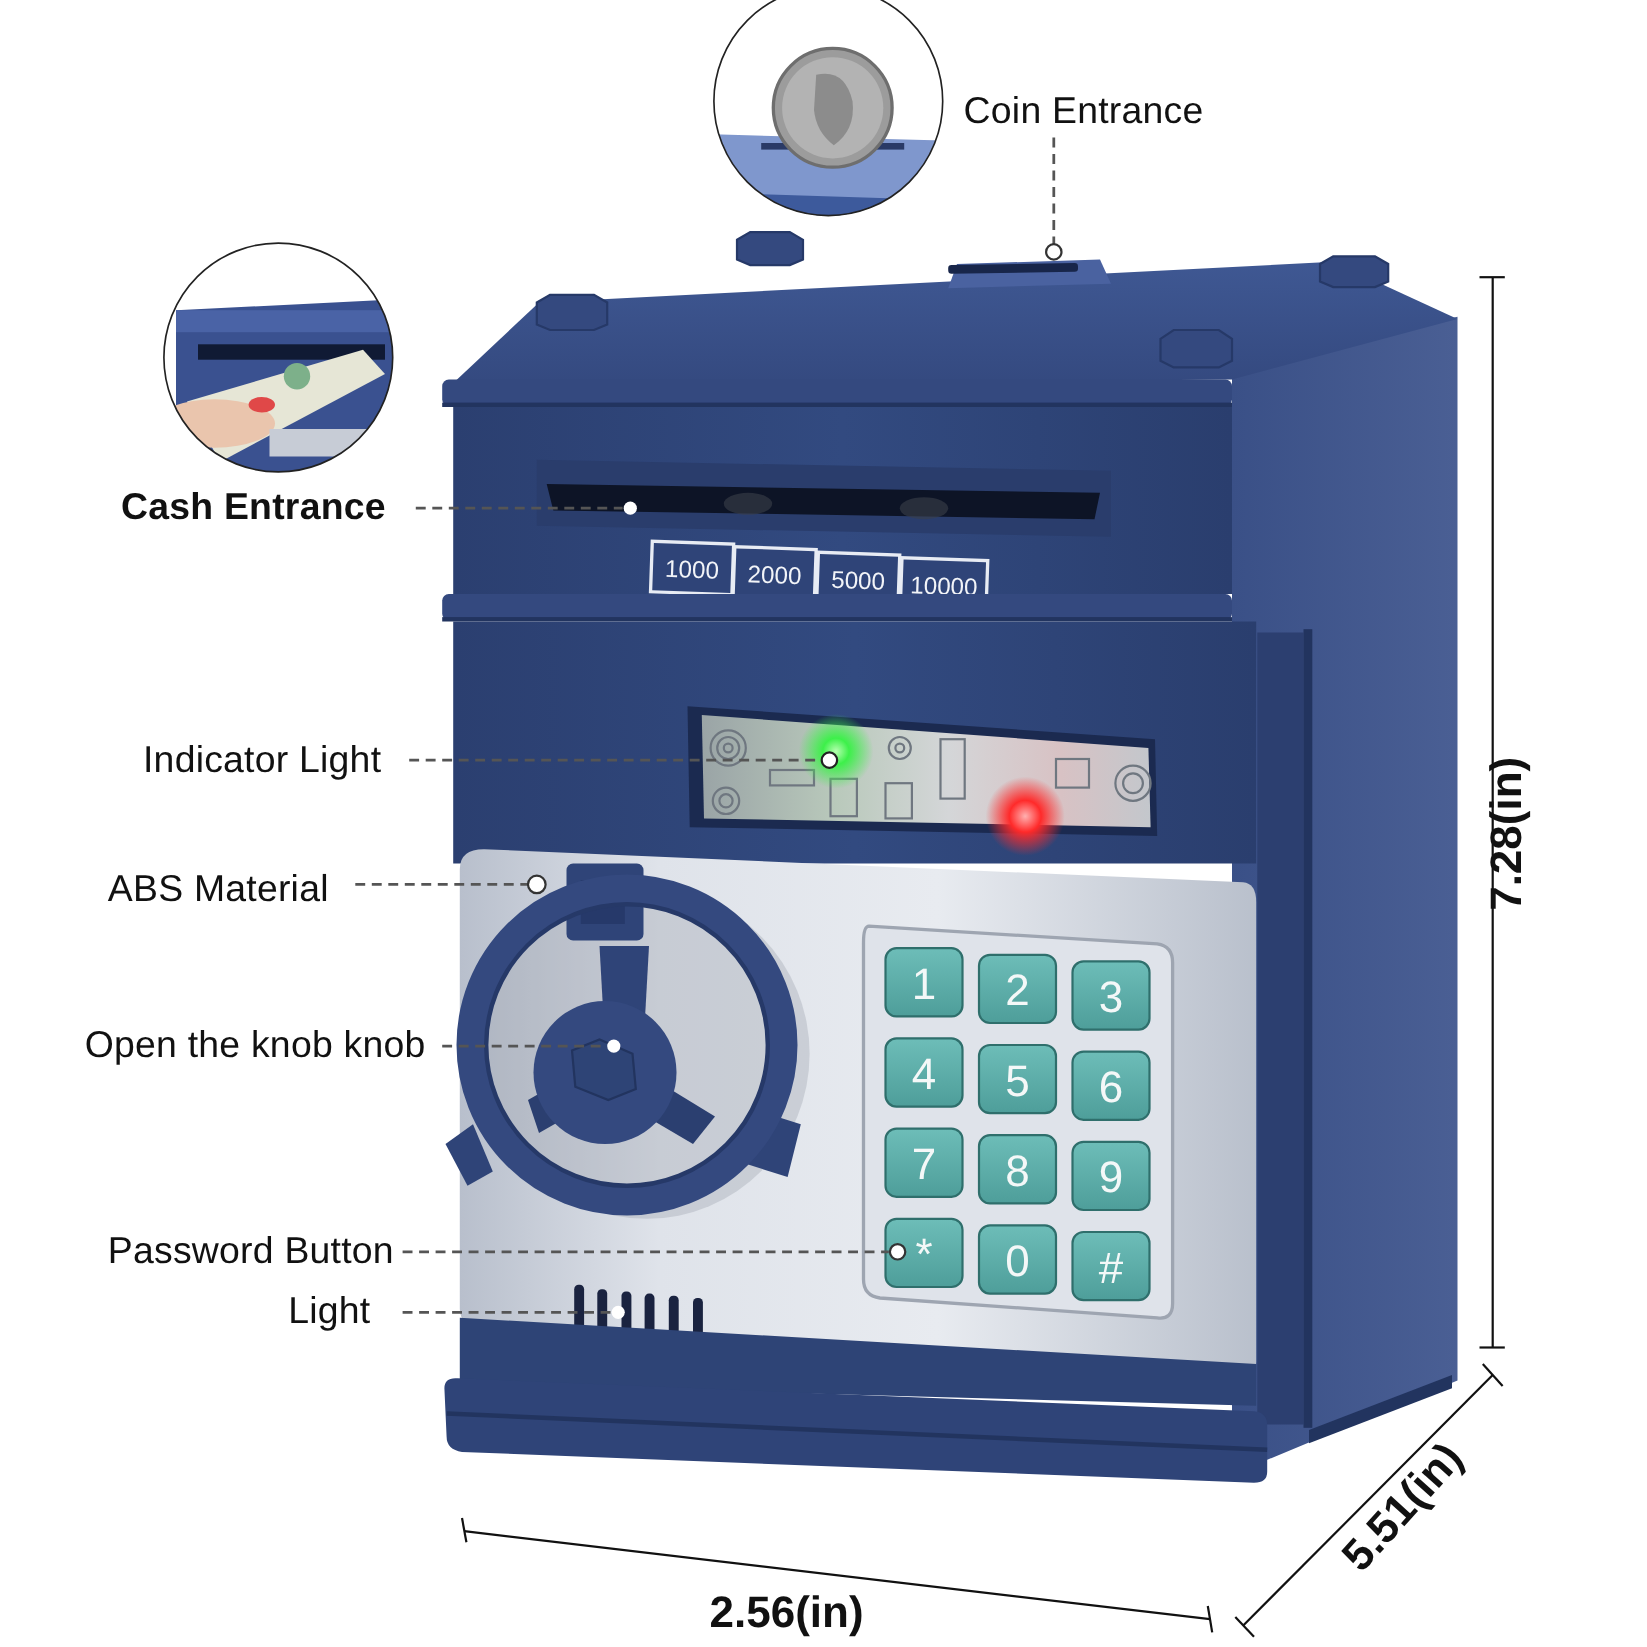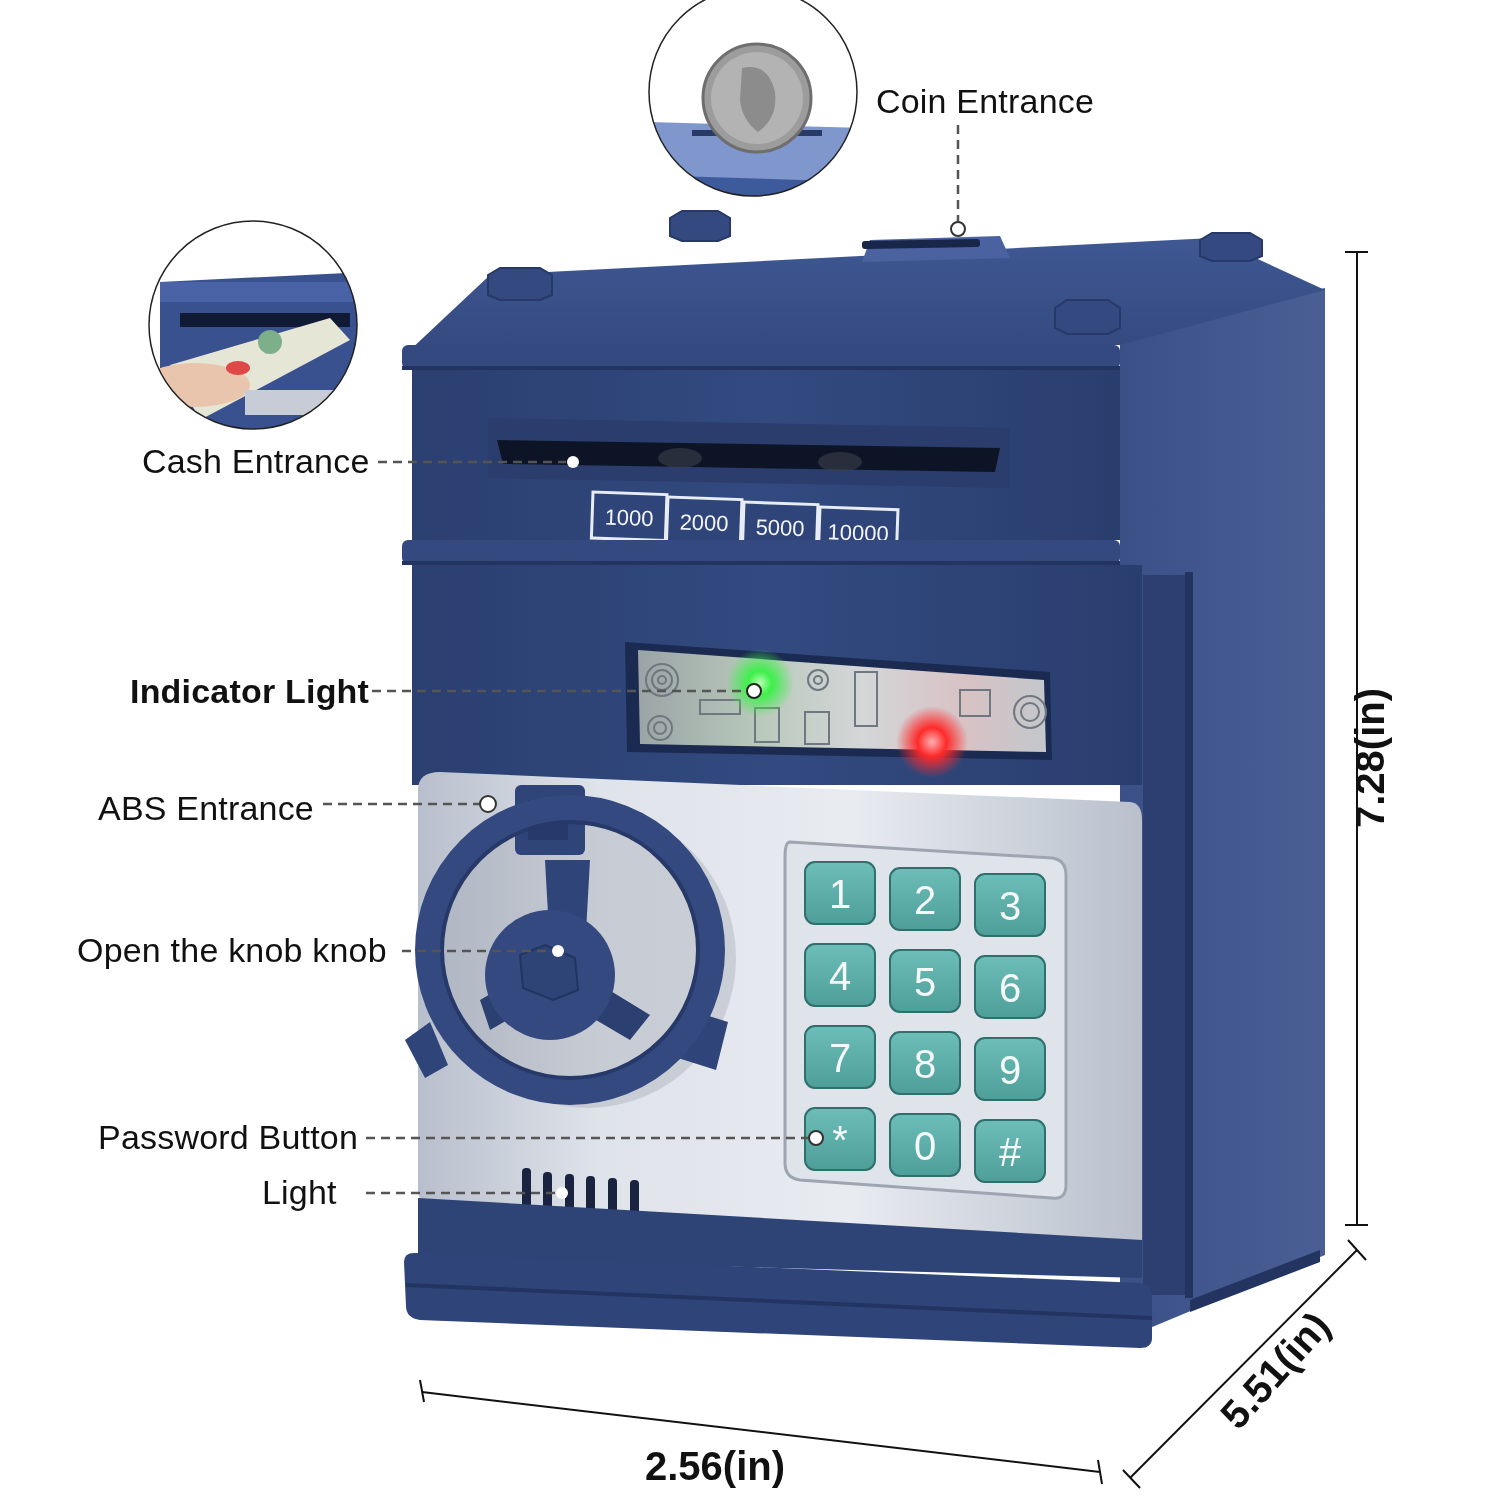--- a/index.html
+++ b/index.html
@@ -290,23 +290,23 @@
     <line x1="420" y1="1380" x2="424" y2="1402"></line>
     <line x1="1098" y1="1460" x2="1102" y2="1484"></line>
     <line x1="1130" y1="1478" x2="1357" y2="1250"></line>
     <line x1="1123" y1="1470" x2="1140" y2="1488"></line>
     <line x1="1348" y1="1240" x2="1366" y2="1260"></line>
   </g>
 </svg>
 
   
   <div class="label" style="left:876px; top:84px;">Coin Entrance</div>
-  <div class="label" style="left:142px; top:444px;">Cash Entrance</div>
-  <div class="label" style="left:130px; top:674px;font-weight:bold;">Indicator Light</div>
-  <div class="label" style="left:98px; top:791px;">ABS Entrance</div>
+  <div class="label" style="left:110px; top:444px;font-weight:bold;">Cash Entrance</div>
+  <div class="label" style="left:130px; top:674px;">Indicator Light</div>
+  <div class="label" style="left:98px; top:791px;">ABS Material</div>
   <div class="label" style="left:77px; top:933px;">Open the knob knob</div>
   <div class="label" style="left:98px; top:1120px;">Password Button</div>
   <div class="label" style="left:262px; top:1175px;">Light</div>
 
   <div class="dim" style="left:1300px; top:738px; transform: rotate(-90deg); transform-origin: center;">7.28(in)</div>
   <div class="dim" style="left:645px; top:1446px;">2.56(in)</div>
   <div class="dim" style="left:1205px; top:1350px; transform: rotate(-48deg); transform-origin: center;">5.51(in)</div>
 </div>
 
 </body></html>

